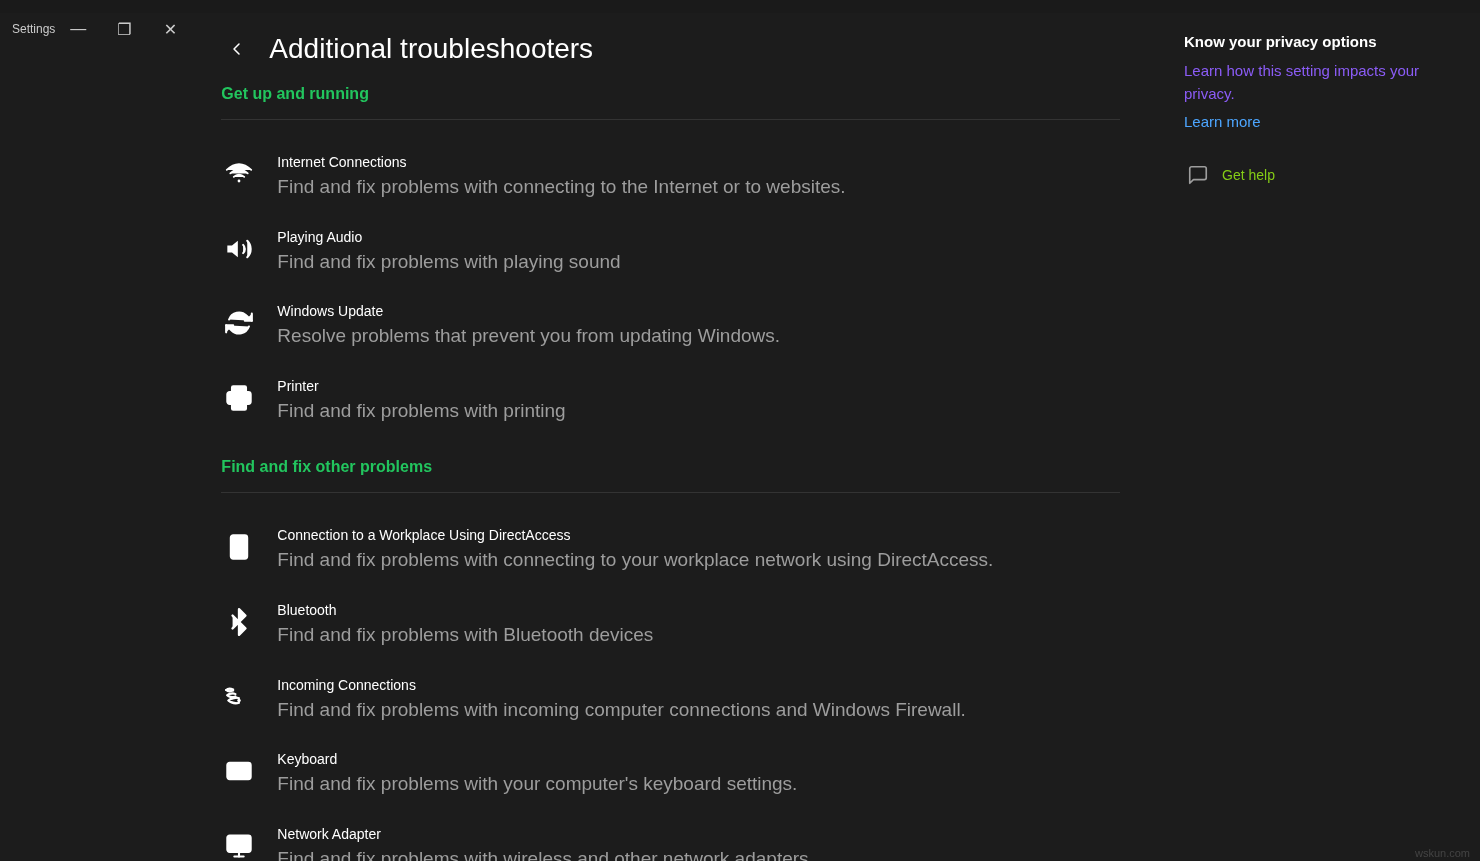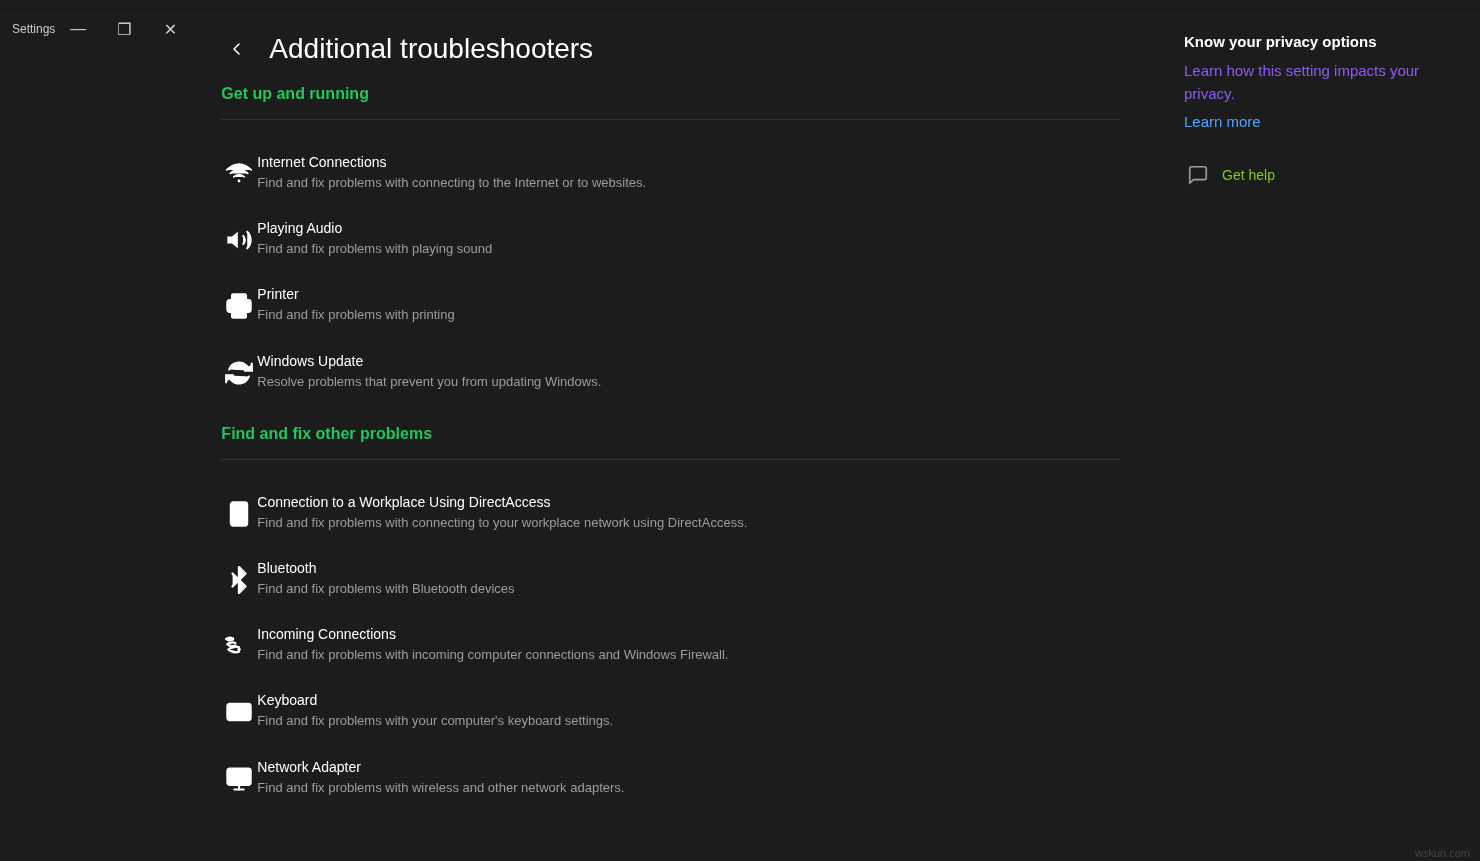--- a/index.html
+++ b/index.html
@@ -86,20 +86,21 @@
     .section-title {
       font-size: 16px;
       font-weight: 700;
       color: #22c55e;
       margin-bottom: 16px;
       margin-top: 8px;
     }
     .troubleshooter-item {
       display: flex;
       align-items: flex-start;
+      gap: 20px;
       padding: 14px 0;
       cursor: pointer;
       border-radius: 4px;
     }
     .item-icon {
       width: 36px;
       height: 36px;
       display: flex;
       align-items: center;
       justify-content: center;
@@ -109,21 +110,21 @@
       margin-top: 2px;
     }
     .item-text { flex: 1; }
     .item-name {
       font-size: 14px;
       font-weight: 500;
       color: #ffffff;
       margin-bottom: 4px;
     }
     .item-desc {
-      font-size: 13px;
+      font-size: 19px;
       color: #9d9d9d;
       line-height: 1.4;
     }
     .sidebar {
       width: 320px;
       padding: 20px 24px;
       flex-shrink: 0;
     }
     .sidebar-section-title {
       font-size: 15px;
@@ -240,45 +241,45 @@
               <path d="M19.07 4.93a10 10 0 0 1 0 14.14"></path>
             </svg>
           </div>
           <div class="item-text">
             <div class="item-name">Playing Audio</div>
             <div class="item-desc">Find and fix problems with playing sound</div>
           </div>
         </div>
 
         <div class="troubleshooter-item">
-          <div class="item-icon icon-printer">
-            <svg viewBox="0 0 24 24" fill="none" stroke="white" stroke-width="1.8" stroke-linecap="round" stroke-linejoin="round">
-              <rect x="6" y="2" width="12" height="7" rx="1"></rect>
-              <path d="M6 17H4a2 2 0 0 1-2-2V9a2 2 0 0 1 2-2h16a2 2 0 0 1 2 2v6a2 2 0 0 1-2 2h-2"></path>
-              <rect x="6" y="13" width="12" height="9" rx="1"></rect>
-            </svg>
-          </div>
-          <div class="item-text">
-            <div class="item-name">Printer</div>
-            <div class="item-desc">Find and fix problems with printing</div>
-          </div>
-        </div>
-
-        <div class="troubleshooter-item">
           <div class="item-icon icon-update">
             <svg viewBox="0 0 24 24" fill="none" stroke="white" stroke-width="1.8" stroke-linecap="round" stroke-linejoin="round">
               <path d="M23 4v6h-6"></path>
               <path d="M1 20v-6h6"></path>
               <path d="M3.51 9a9 9 0 0 1 14.85-3.36L23 10"></path>
               <path d="M1 14l4.64 4.36A9 9 0 0 0 20.49 15"></path>
             </svg>
           </div>
           <div class="item-text">
             <div class="item-name">Windows Update</div>
             <div class="item-desc">Resolve problems that prevent you from updating Windows.</div>
+          </div>
+        </div>
+
+        <div class="troubleshooter-item">
+          <div class="item-icon icon-printer">
+            <svg viewBox="0 0 24 24" fill="none" stroke="white" stroke-width="1.8" stroke-linecap="round" stroke-linejoin="round">
+              <rect x="6" y="2" width="12" height="7" rx="1"></rect>
+              <path d="M6 17H4a2 2 0 0 1-2-2V9a2 2 0 0 1 2-2h16a2 2 0 0 1 2 2v6a2 2 0 0 1-2 2h-2"></path>
+              <rect x="6" y="13" width="12" height="9" rx="1"></rect>
+            </svg>
+          </div>
+          <div class="item-text">
+            <div class="item-name">Printer</div>
+            <div class="item-desc">Find and fix problems with printing</div>
           </div>
         </div>
       </div>
 
       <div style="margin-top:20px;">
         <div class="section-title">Find and fix other problems</div>
         <div class="divider"></div>
 
         <div class="troubleshooter-item">
           <div class="item-icon icon-directaccess">

